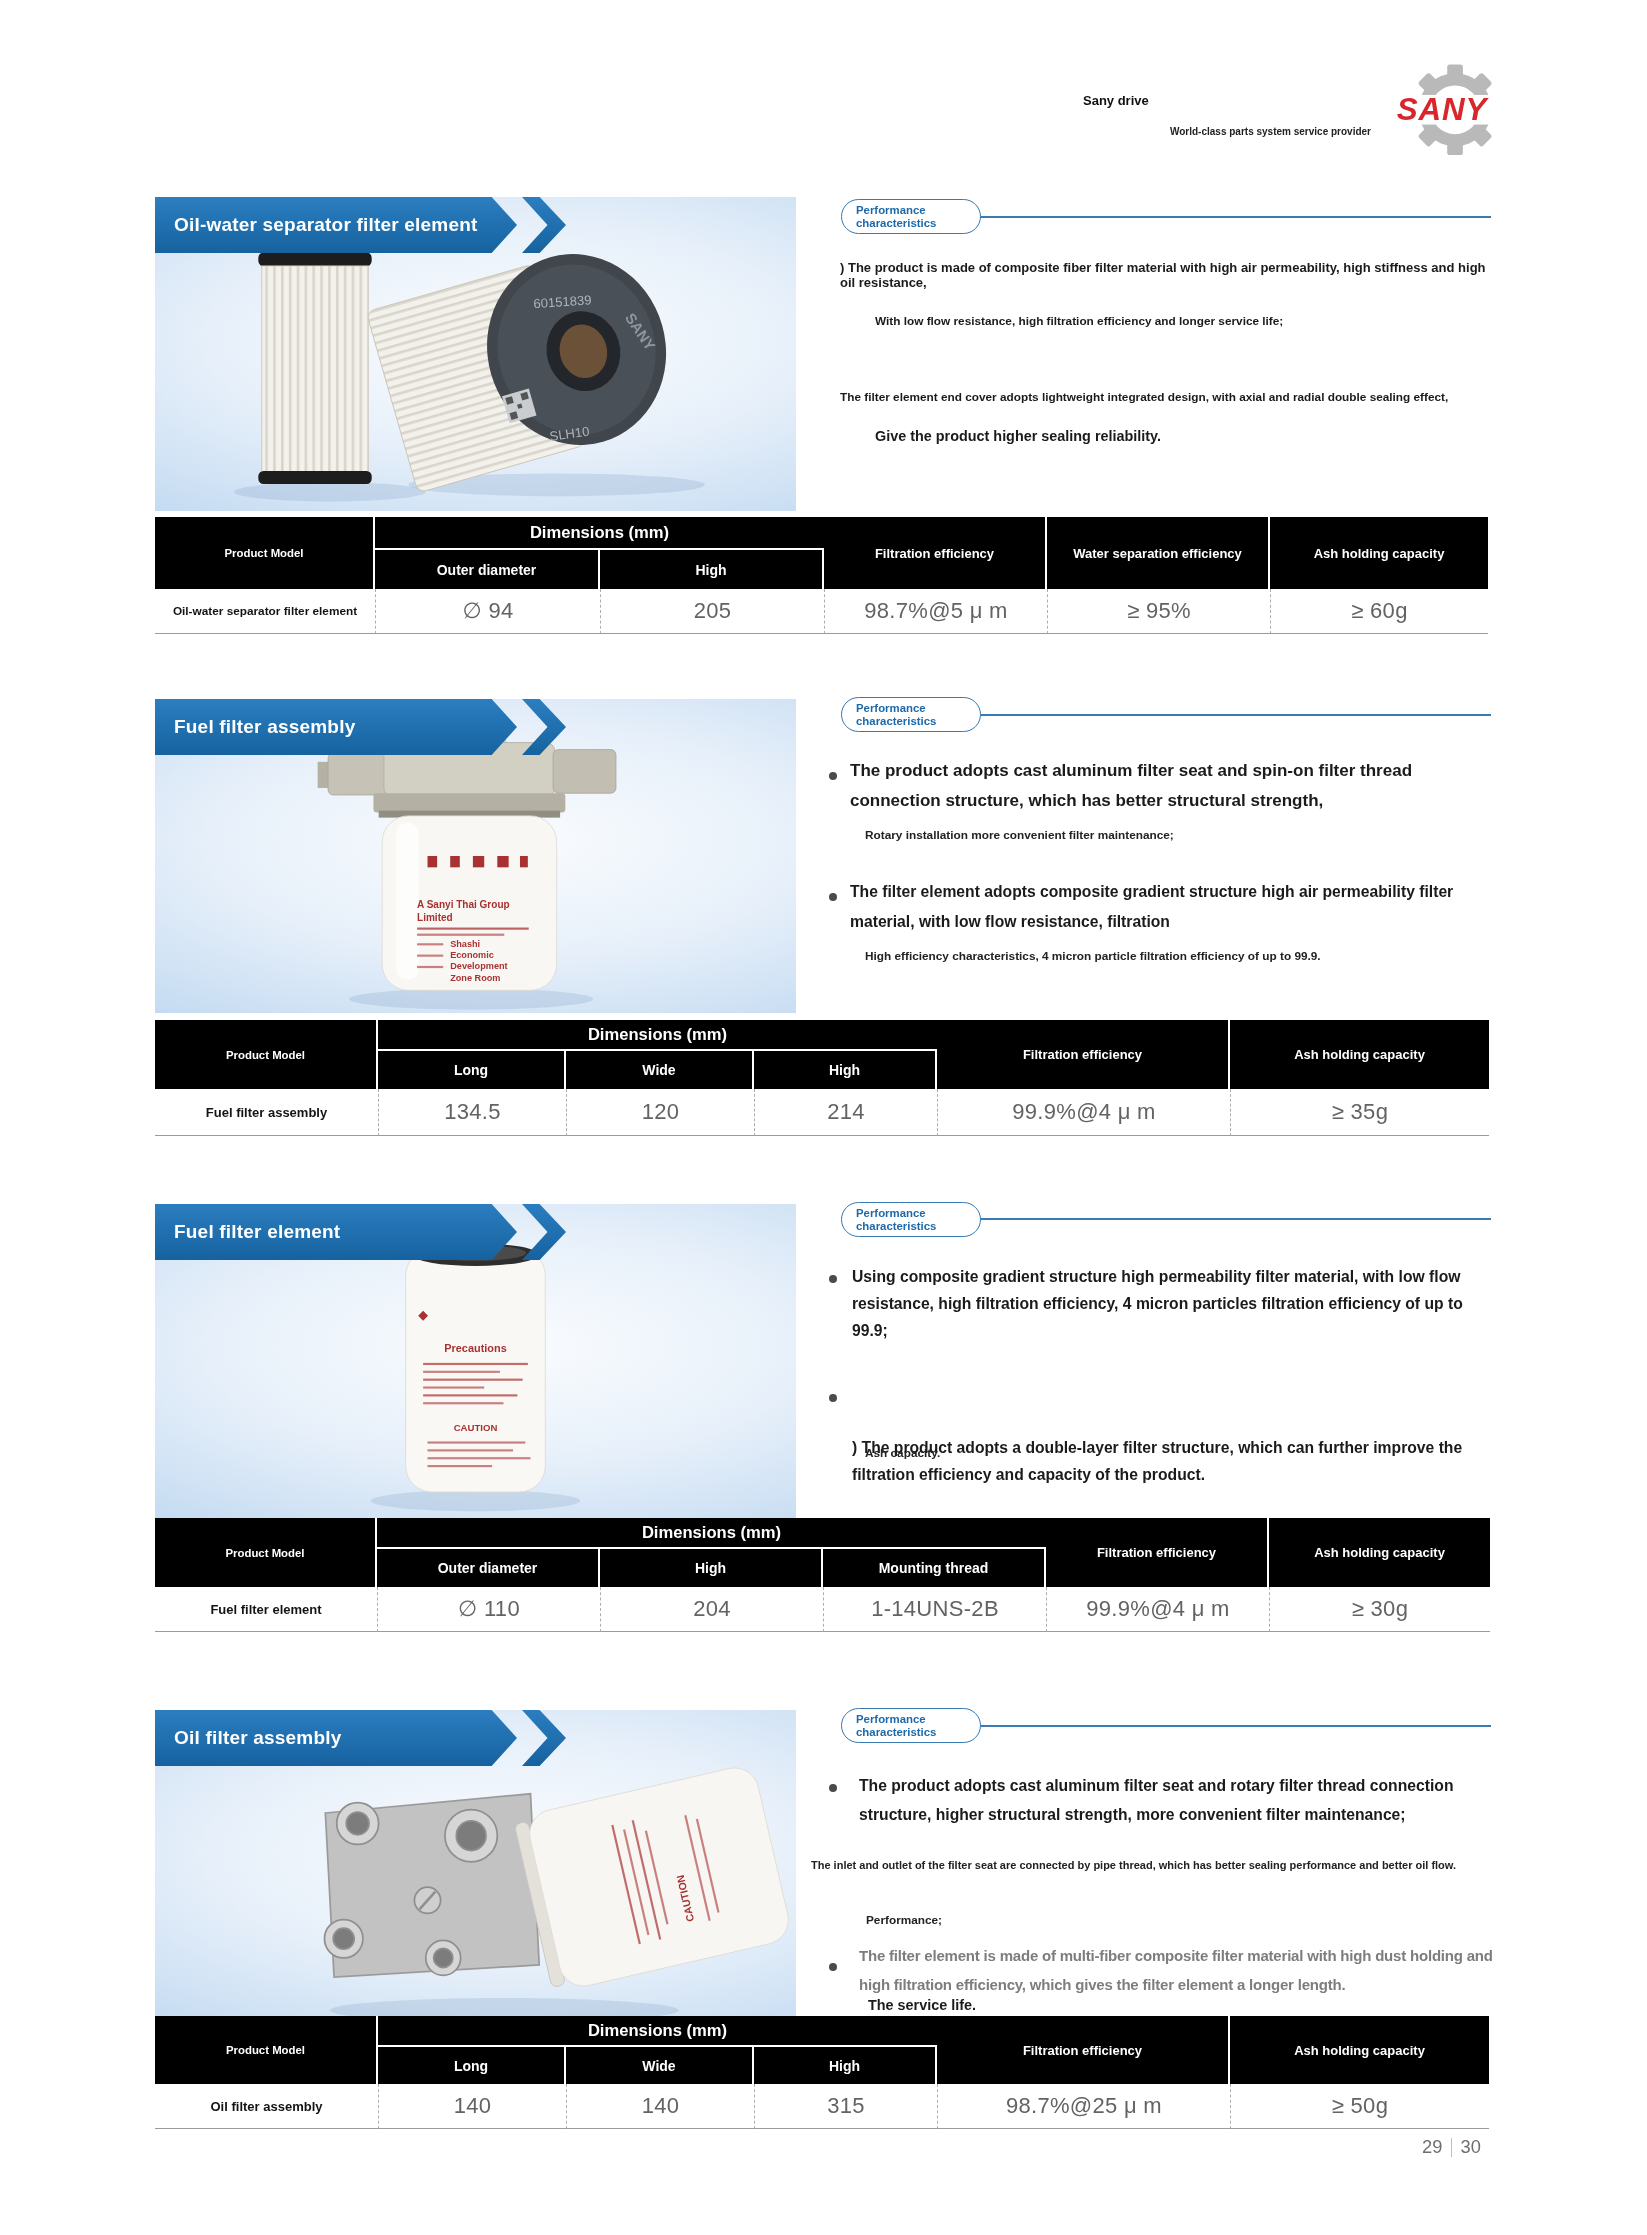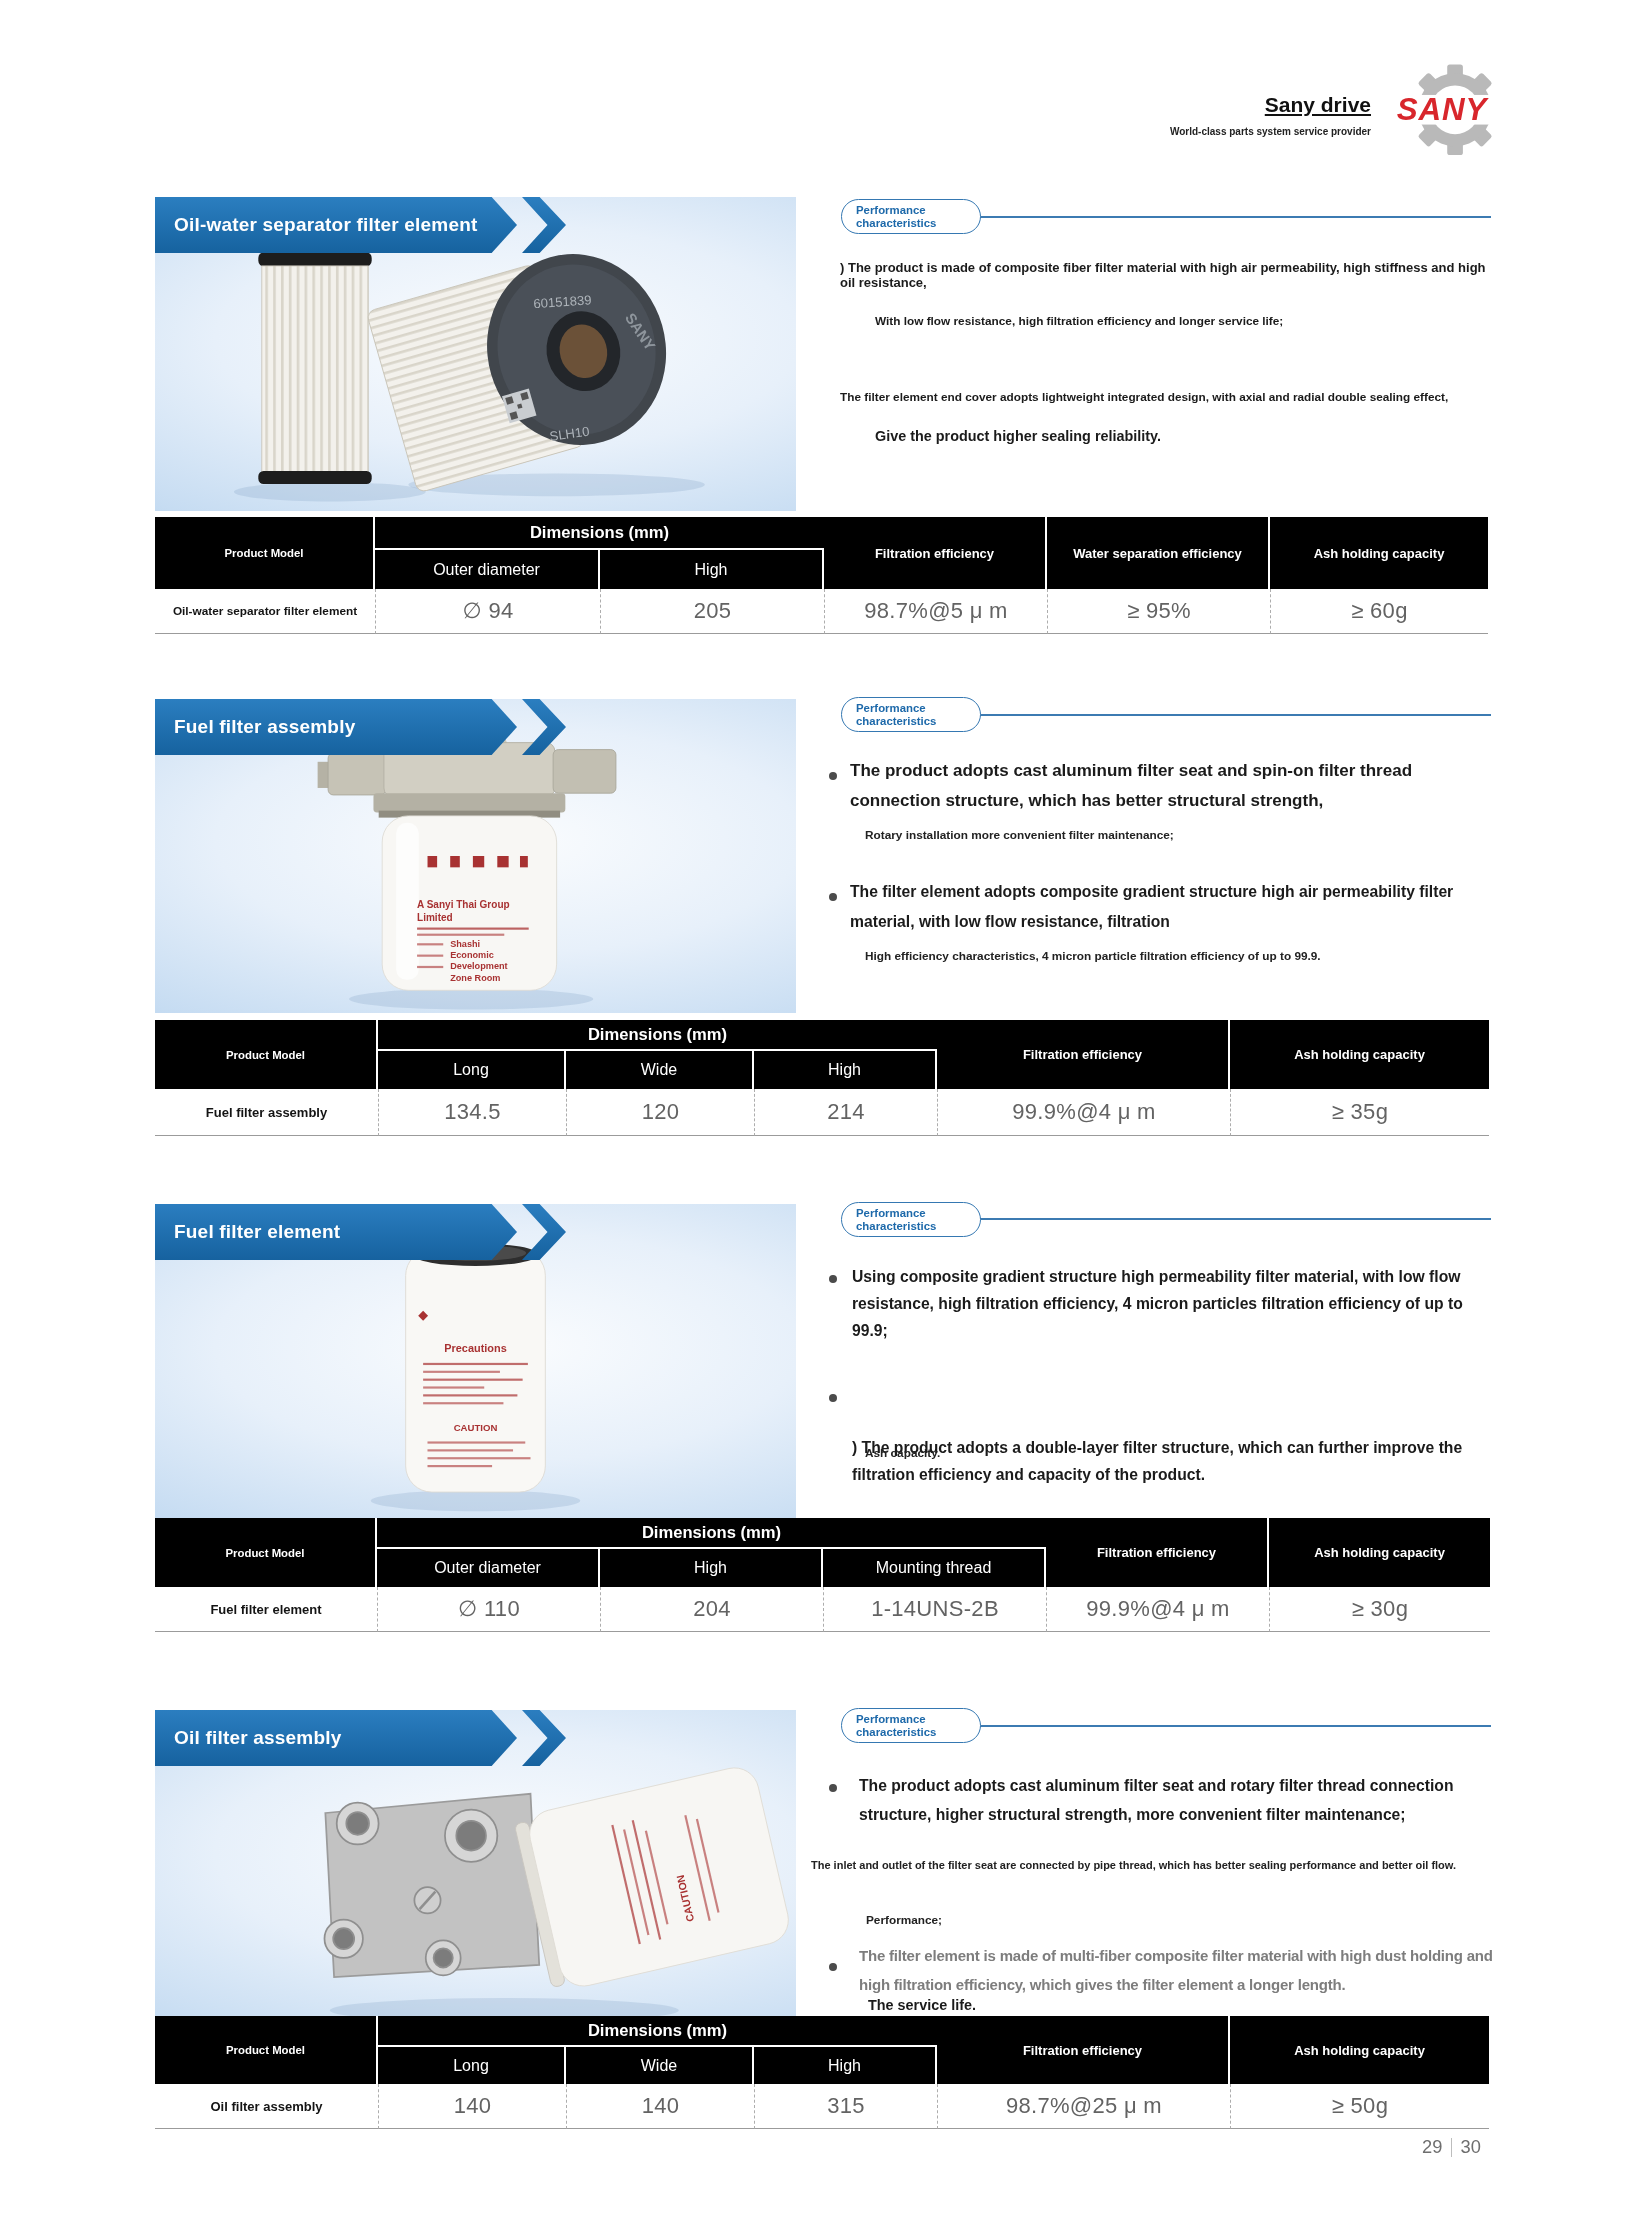--- a/index.html
+++ b/index.html
@@ -1,22 +1,22 @@
 <!DOCTYPE html>
 <html style="font-size:14px"><head>
 <meta charset="utf-8">
 <style>
   html,body{margin:0;padding:0;background:#ffffff;}
   .page{position:relative;width:1647px;height:2236px;background:#fff;overflow:hidden;
         font-family:"Liberation Sans", sans-serif;}
   .abs{position:absolute;}
 
   
-  .tagline-title{position:absolute;left:1083px;top:93px;width:288px;text-align:right;
-                 font-size:21px;font-weight:bold;color:#111;text-decoration:underline;}
+  .tagline-title{position:absolute;left:1083px;top:93px;width:288px;text-align:left;
+                 font-size:13px;font-weight:bold;color:#111;}
   .tagline-sub{position:absolute;left:1004px;top:126px;width:367px;text-align:right;
                font-size:10px;font-weight:bold;color:#222;}
 
   
   .panel{position:absolute;left:155px;width:641px;
          background:radial-gradient(120% 95% at 55% 45%, #fafcfe 0%, #e7f0fa 38%, #c6dcf2 72%, #9ec5e8 100%);}
 
   
   .banner-main{position:absolute;left:155px;width:362px;height:56px;
       background:linear-gradient(180deg,#2b7ec0 0%,#16629f 100%);
@@ -42,21 +42,21 @@
   
   .tbl{position:absolute;left:155px;width:1334px;display:grid;}
   .t1{grid-template-columns:220px 225px 224px 223px 223px 218px;grid-template-rows:33px 39px 45px;}
   .t2{grid-template-columns:223px 188px 188px 183px 293px 259px;grid-template-rows:31px 38px 47px;}
   .t3{grid-template-columns:222px 223px 223px 223px 223px 221px;grid-template-rows:31px 38px 45px;}
   .t4{grid-template-columns:223px 188px 188px 183px 293px 259px;grid-template-rows:31px 37px 45px;}
   .th{background:#000000;color:#fff;display:flex;align-items:center;justify-content:center;
       text-align:center;box-sizing:border-box;}
   .th-model{grid-row:1/3;grid-column:1;border-right:2.6px solid #fff;font-size:11.4px;font-weight:bold;}
   .th-group{grid-row:1;border-bottom:2.6px solid #fff;font-size:16.6px;font-weight:bold;}
-  .th-sub{grid-row:2;font-size:16px;font-weight:normal;border-right:2.6px solid #fff;}
+  .th-sub{grid-row:2;font-size:14px;font-weight:bold;border-right:2.6px solid #fff;}
   .th-extra{grid-row:1/3;font-size:13px;font-weight:bold;border-right:2.6px solid #fff;padding:0 26px;}
   .nbr{border-right:none !important;}
   .td{grid-row:3;background:#fff;display:flex;align-items:center;justify-content:center;
       border-bottom:1.7px solid #9b9b9b;box-sizing:border-box;text-align:center;}
   .td-dash{border-left:0.9px dashed #adadad;}
   .td-model{font-weight:bold;color:#141414;font-size:13px;line-height:15px;padding:0 10.5px;}
   .td-model-sm{font-size:11.8px;}
   .td-val{font-size:22px;color:#636363;letter-spacing:0.3px;}
 
   

